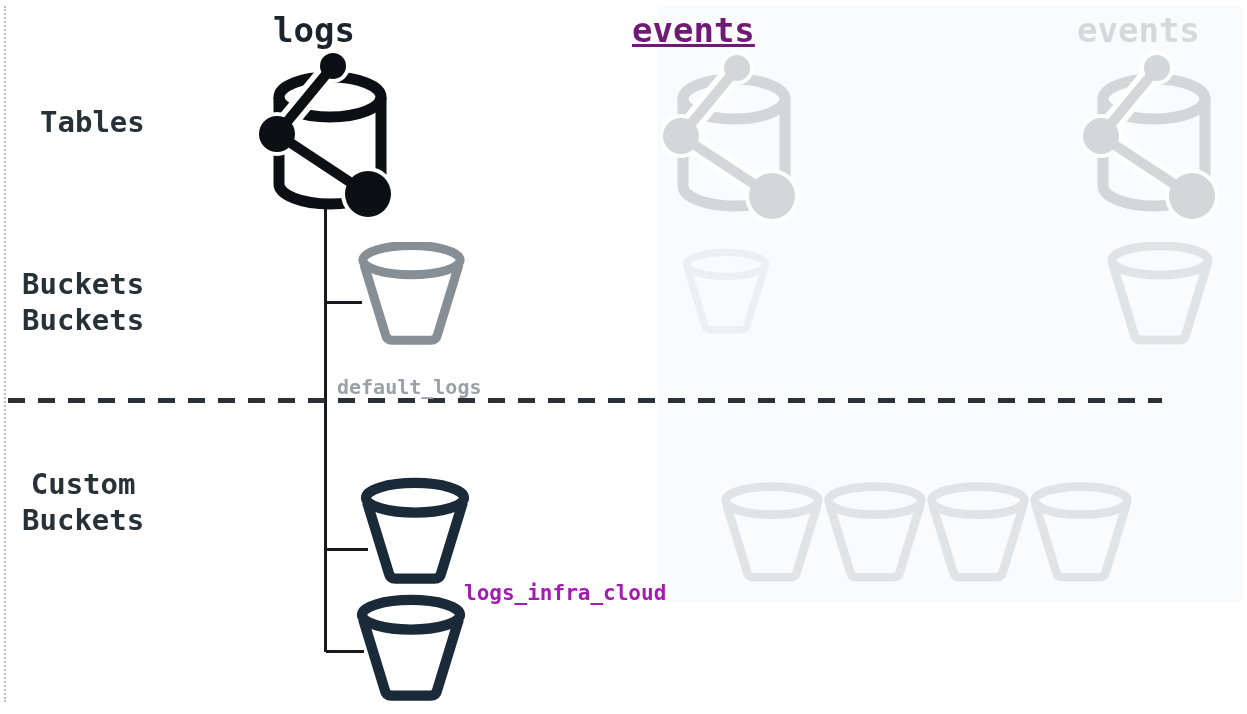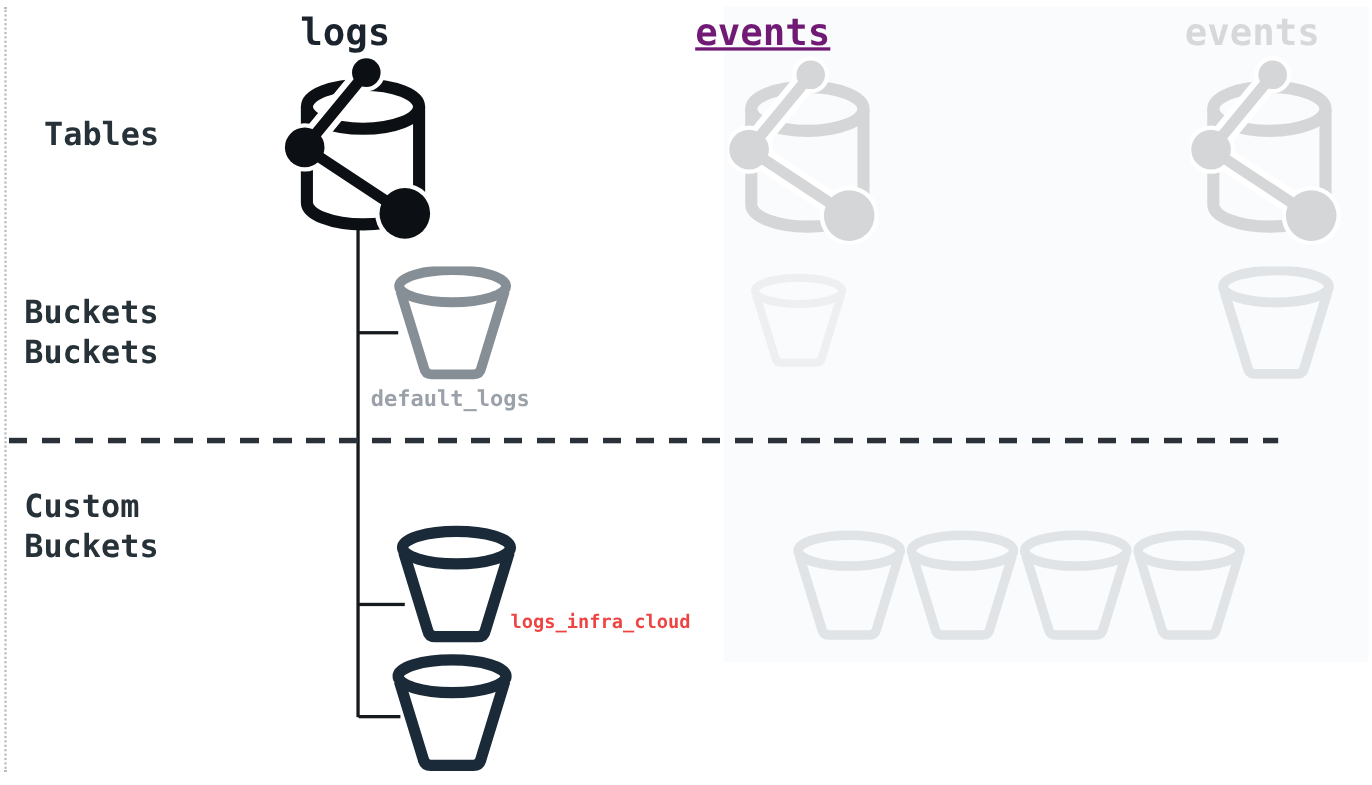--- a/index.html
+++ b/index.html
@@ -18,44 +18,44 @@
     position:absolute;left:658px;top:6px;width:586px;height:596px;
     background:#fafbfc;
   }
   .row-label{
     position:absolute;
     font-size:29px;font-weight:bold;line-height:36px;
     color:#263138;white-space:pre;
   }
   .row-label.tables{left:40px;top:104px;text-align:right;}
   .row-label.default{left:22px;top:266px;}
-  .row-label.custom{left:22px;top:442px;}
+  .row-label.custom{left:22px;top:466px;text-align:center;}
   .col-header{
     position:absolute;top:10px;width:150px;
     font-size:34px;font-weight:bold;
   }
   .col-header.logs{left:273px;color:#1b242d;}
   .col-header.events{left:632px;color:#701a75;text-decoration:underline;}
   .col-header.spans{left:1077px;color:#d6d8da;}
   .icon-abs{position:absolute;display:block;}
   .connector{position:absolute;background:#16191d;}
   .trunk{left:324px;top:200px;width:3px;height:452px;}
   .branch{height:3px;}
   .branch.b-default{left:326px;top:301px;width:36px;}
   .branch.b-cloud{left:326px;top:548px;width:42px;}
   .branch.b-esxi{left:326px;top:650px;width:38px;}
   .dashed-sep{
     position:absolute;left:8px;top:398px;width:1154px;height:5px;
     background:repeating-linear-gradient(90deg,#2b3138 0 17px,transparent 17px 30px);
   }
   .bucket-label{
-    position:absolute;font-weight:bold;white-space:pre;
+    position:absolute;font-weight:bold;white-space:pre;margin-top:25px;
   }
   .bucket-label.lbl-default-logs{left:337px;top:350px;font-size:20px;color:#9aa1a8;}
-  .bucket-label.lbl-cloud{left:464px;top:556px;font-size:17px;color:#ef4444;}
+  .bucket-label.lbl-cloud{left:464px;top:556px;font-size:21px;color:#a21caf;}
   .bucket-label.lbl-esxi{left:452px;top:676px;font-size:21px;color:#27323c;}
 </style>
 </head>
 <body>
 
 <div class="canvas">
 
   <svg width="0" height="0" style="position:absolute" aria-hidden="true">
     <defs>
       <symbol id="sym-db" viewBox="0 0 142 172">

